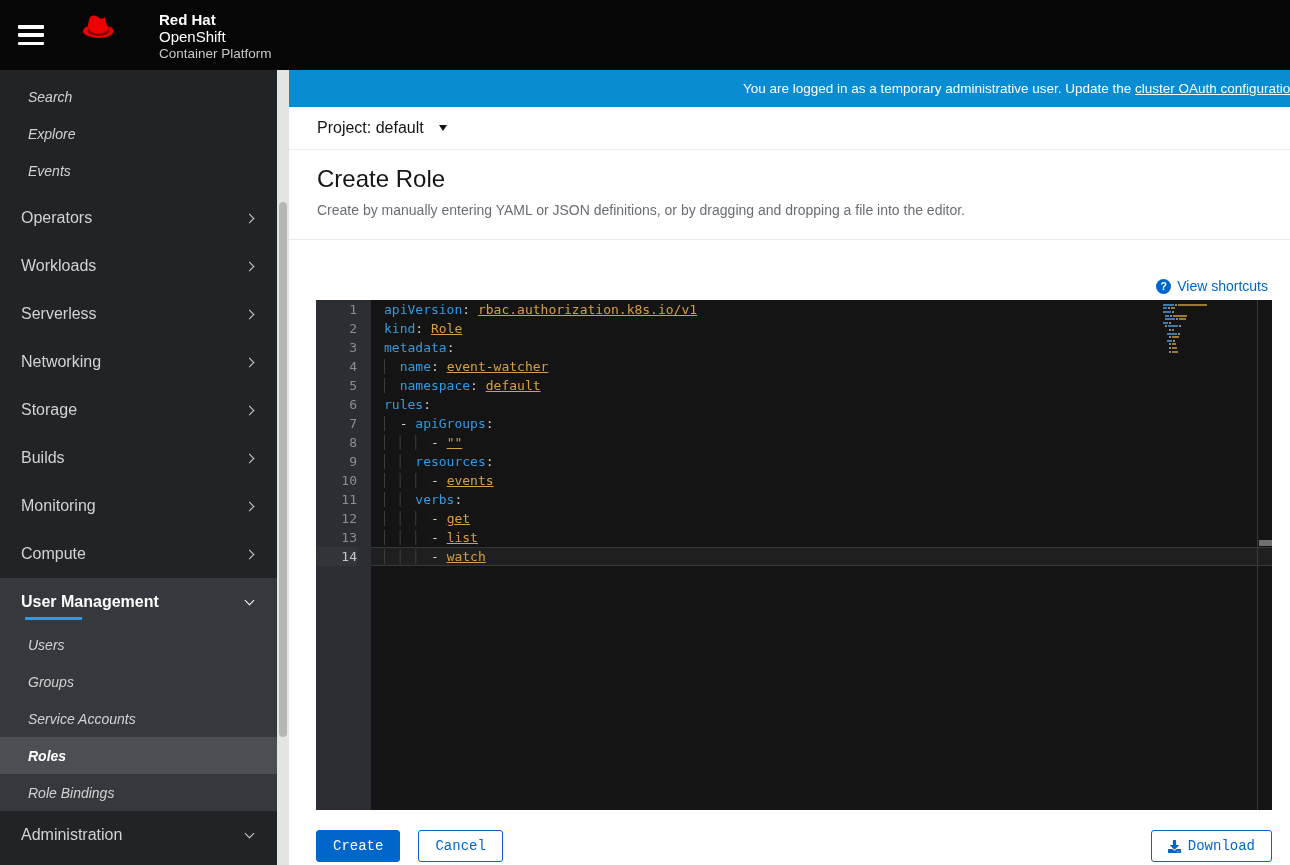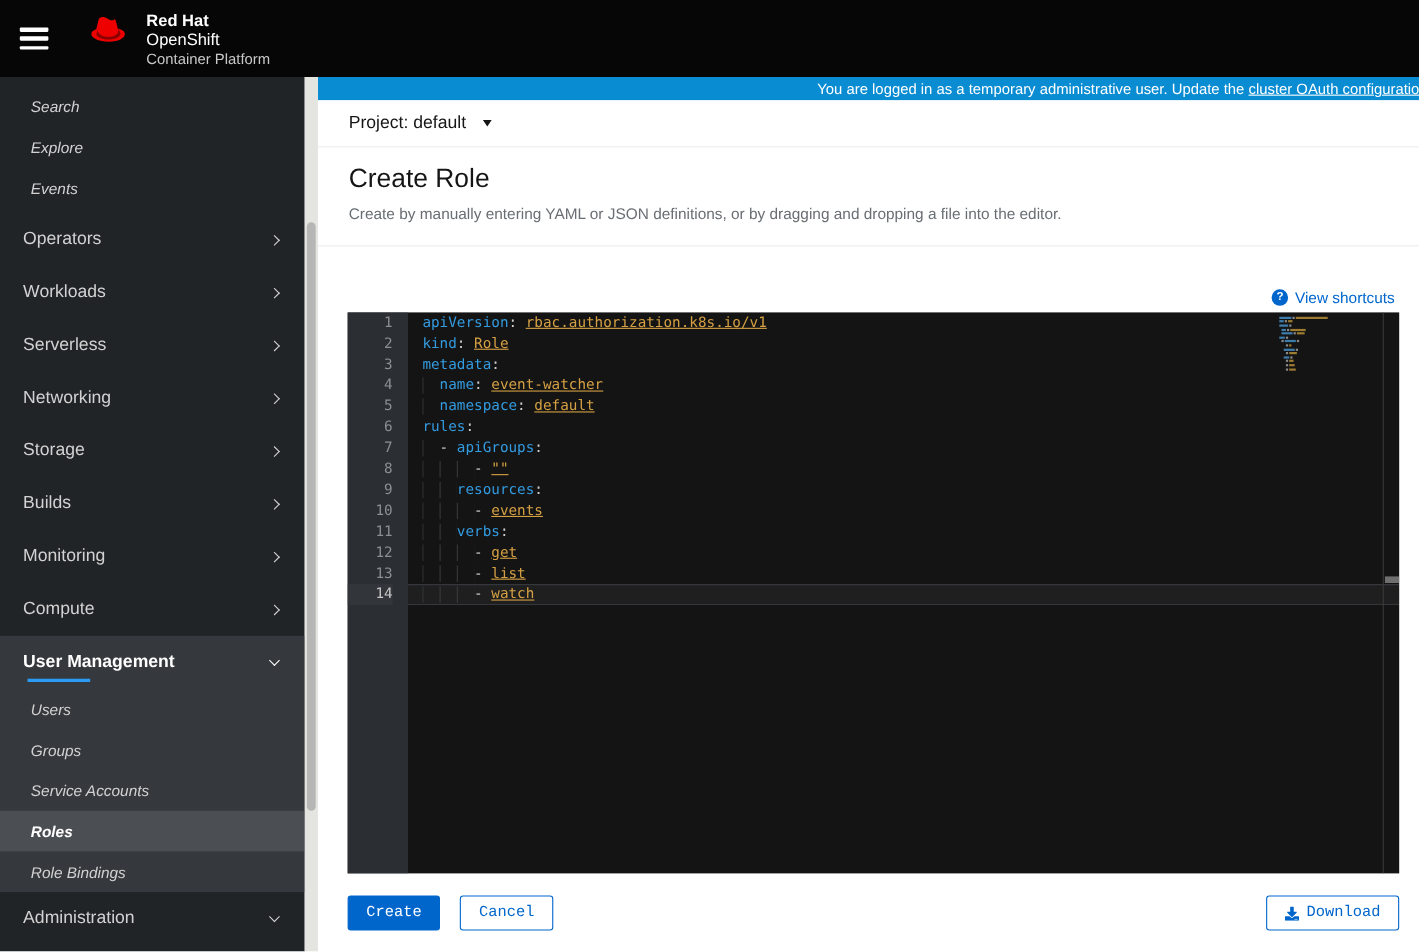--- a/index.html
+++ b/index.html
@@ -8,21 +8,21 @@
     --sidebar:#212427; --expanded:#35383c; --active-row:#4b4e52;
   }
   *{box-sizing:border-box; margin:0; padding:0;}
   html,body{width:1290px; height:865px; overflow:hidden; font-family:"Liberation Sans", sans-serif; background:#fff;}
 
   
   .masthead{height:70px; background:#060606; display:flex; align-items:center; padding-left:18px;}
   .burger{width:26px; height:20px; display:flex; flex-direction:column; justify-content:space-between; cursor:pointer; margin-right:30px;}
   .burger span{display:block; height:3.5px; background:#fff; border-radius:1px;}
   .brand{display:flex; align-items:flex-start; gap:9px;}
-  .brand-txt{color:#fff; line-height:1.14; font-size:15px; padding-top:2px;}
+  .brand-txt{color:#fff; line-height:1.14; font-size:15px; padding-top:2px;margin-left:26px;}
   .brand-txt .b1{font-weight:bold;}
   .brand-txt .b3{color:#c8c8c8; font-size:13.5px; margin-top:1px;}
 
   .shell{display:flex; height:795px;}
 
   
   .sidebar{width:277px; background:var(--sidebar); color:#d2d2d2; padding-top:8px; overflow:hidden; flex:none;}
   .nav-sub{height:37px; display:flex; align-items:center; padding-left:28px; font-size:14px; cursor:pointer;font-style:italic;}
   .nav-sec{height:48px; display:flex; align-items:center; justify-content:space-between; padding:0 24px 0 21px; font-size:16px; cursor:pointer;}
   .nav-secs{margin-top:5px;}
@@ -33,21 +33,21 @@
   .um-head{color:#fff; font-weight:bold; position:relative;}
   .um-head:after{content:""; position:absolute; left:25px; bottom:6px; width:57px; height:3px; background:var(--accent);}
   .nav-sub.active{background:var(--active-row); color:#fff; font-weight:bold;}
 
   
   .scrollcol{width:12px; background:#e4e4e1; position:relative; flex:none;}
   .scrollcol .thumb{position:absolute; left:2px; top:132px; width:8px; height:535px; background:#b6b6b4; border-radius:4px;}
 
   
   .main{flex:1; display:flex; flex-direction:column; background:#fff; min-width:0;}
-  .banner{height:21px; background:var(--banner); color:#fff; font-size:13.5px; display:flex; align-items:center; padding-left:454px; white-space:nowrap; overflow:hidden;}
+  .banner{height:37px; background:var(--banner); color:#fff; font-size:13.5px; display:flex; align-items:center; padding-left:454px; white-space:nowrap; overflow:hidden;}
   .banner a{color:#fff; text-decoration:underline; cursor:pointer; white-space:pre;}
   .projbar{height:43px; border-bottom:1px solid #ededed; display:flex; align-items:center; padding-left:28px;}
   .projbar .plabel{font-size:16px; color:#151515; cursor:pointer;}
   .caret{display:inline-block; width:0; height:0; border-left:4.5px solid transparent; border-right:4.5px solid transparent; border-top:6px solid #151515; margin-left:15px; cursor:pointer;}
   .pagehead{height:90px; border-bottom:1px solid #ebebeb; padding:14px 0 0 28px;}
   .pagehead h1{font-size:24px; font-weight:400; color:#151515; line-height:30px;}
   .pagehead p{font-size:14px; color:#6a6e73; margin-top:8px;}
   .shortcutrow{height:60px; display:flex; justify-content:flex-end; align-items:flex-end; padding:0 22px 6px 0;}
   .shortcut{display:flex; align-items:center; gap:6px; color:var(--link); font-size:14px; cursor:pointer;}
   .qicon{width:15px; height:15px; border-radius:50%; background:var(--link); color:#fff; font-size:10.5px; font-weight:bold; display:flex; align-items:center; justify-content:center;}

